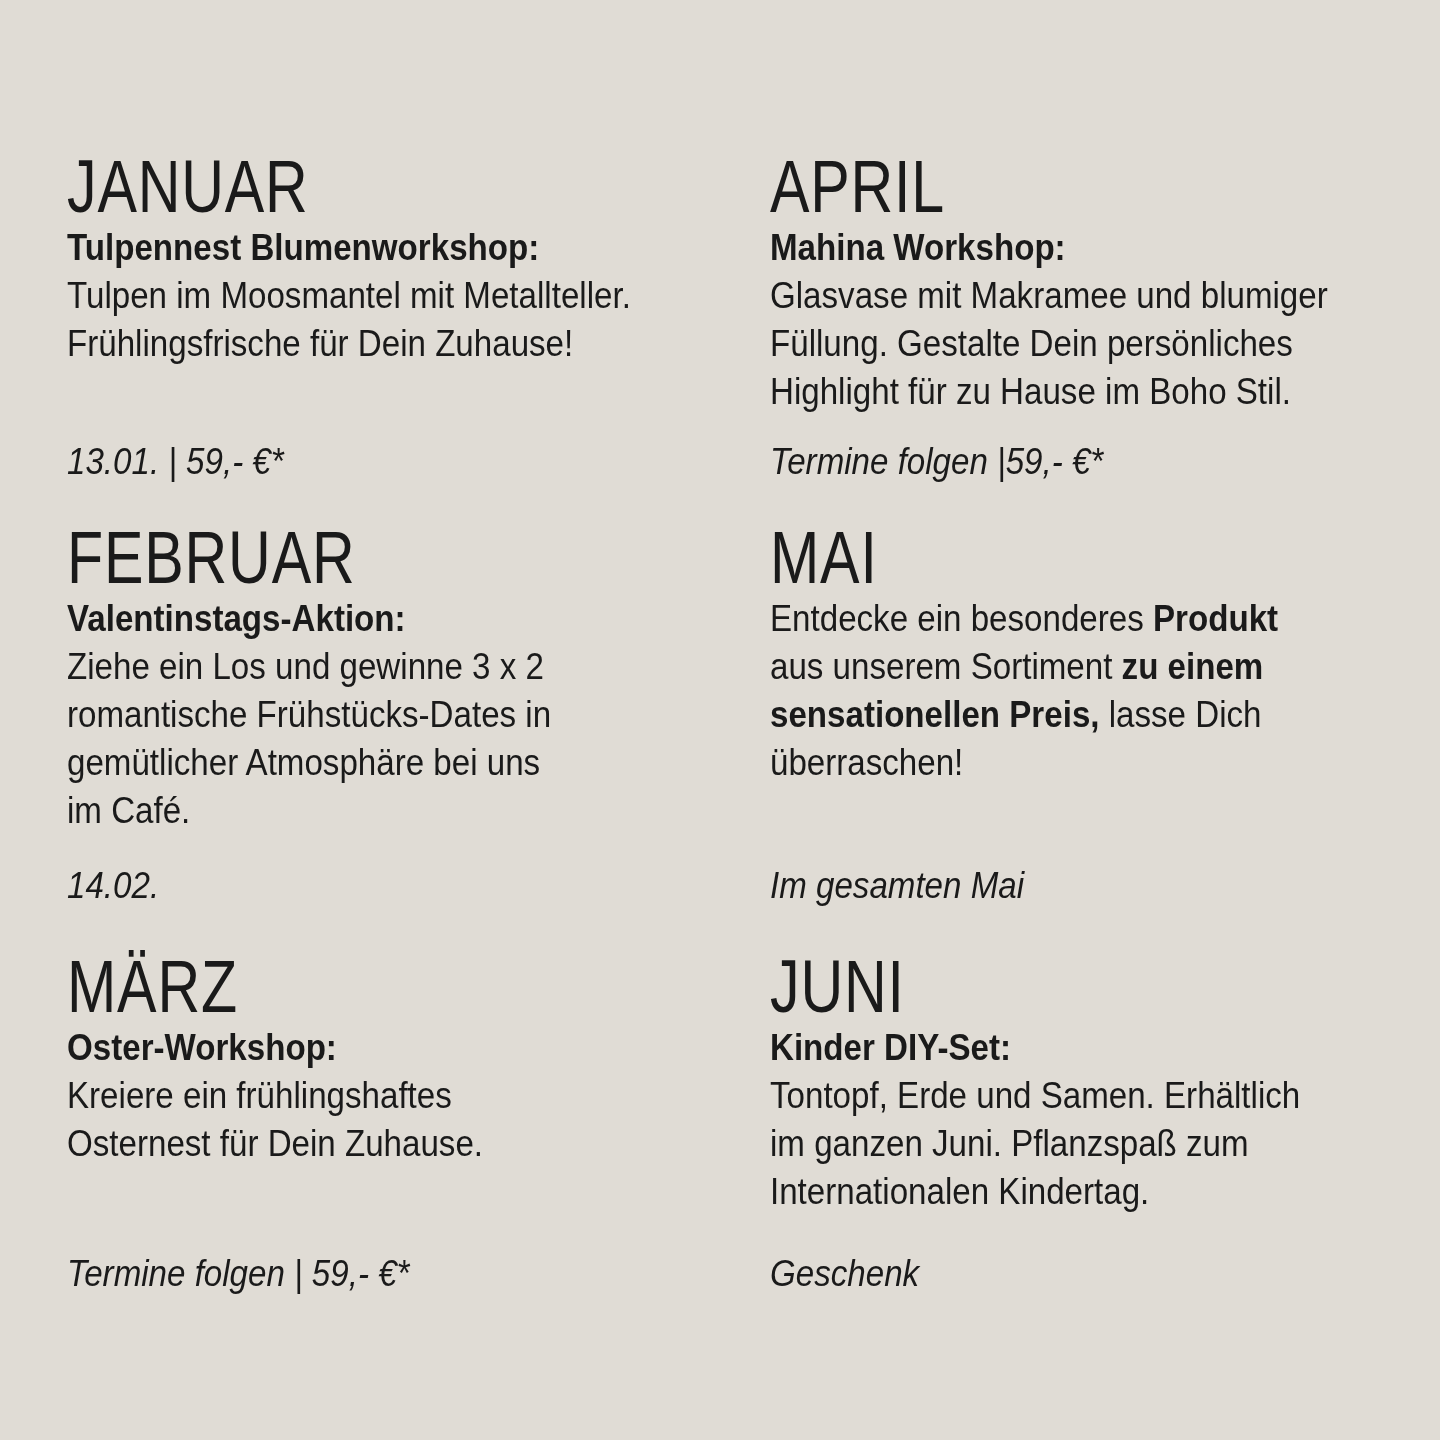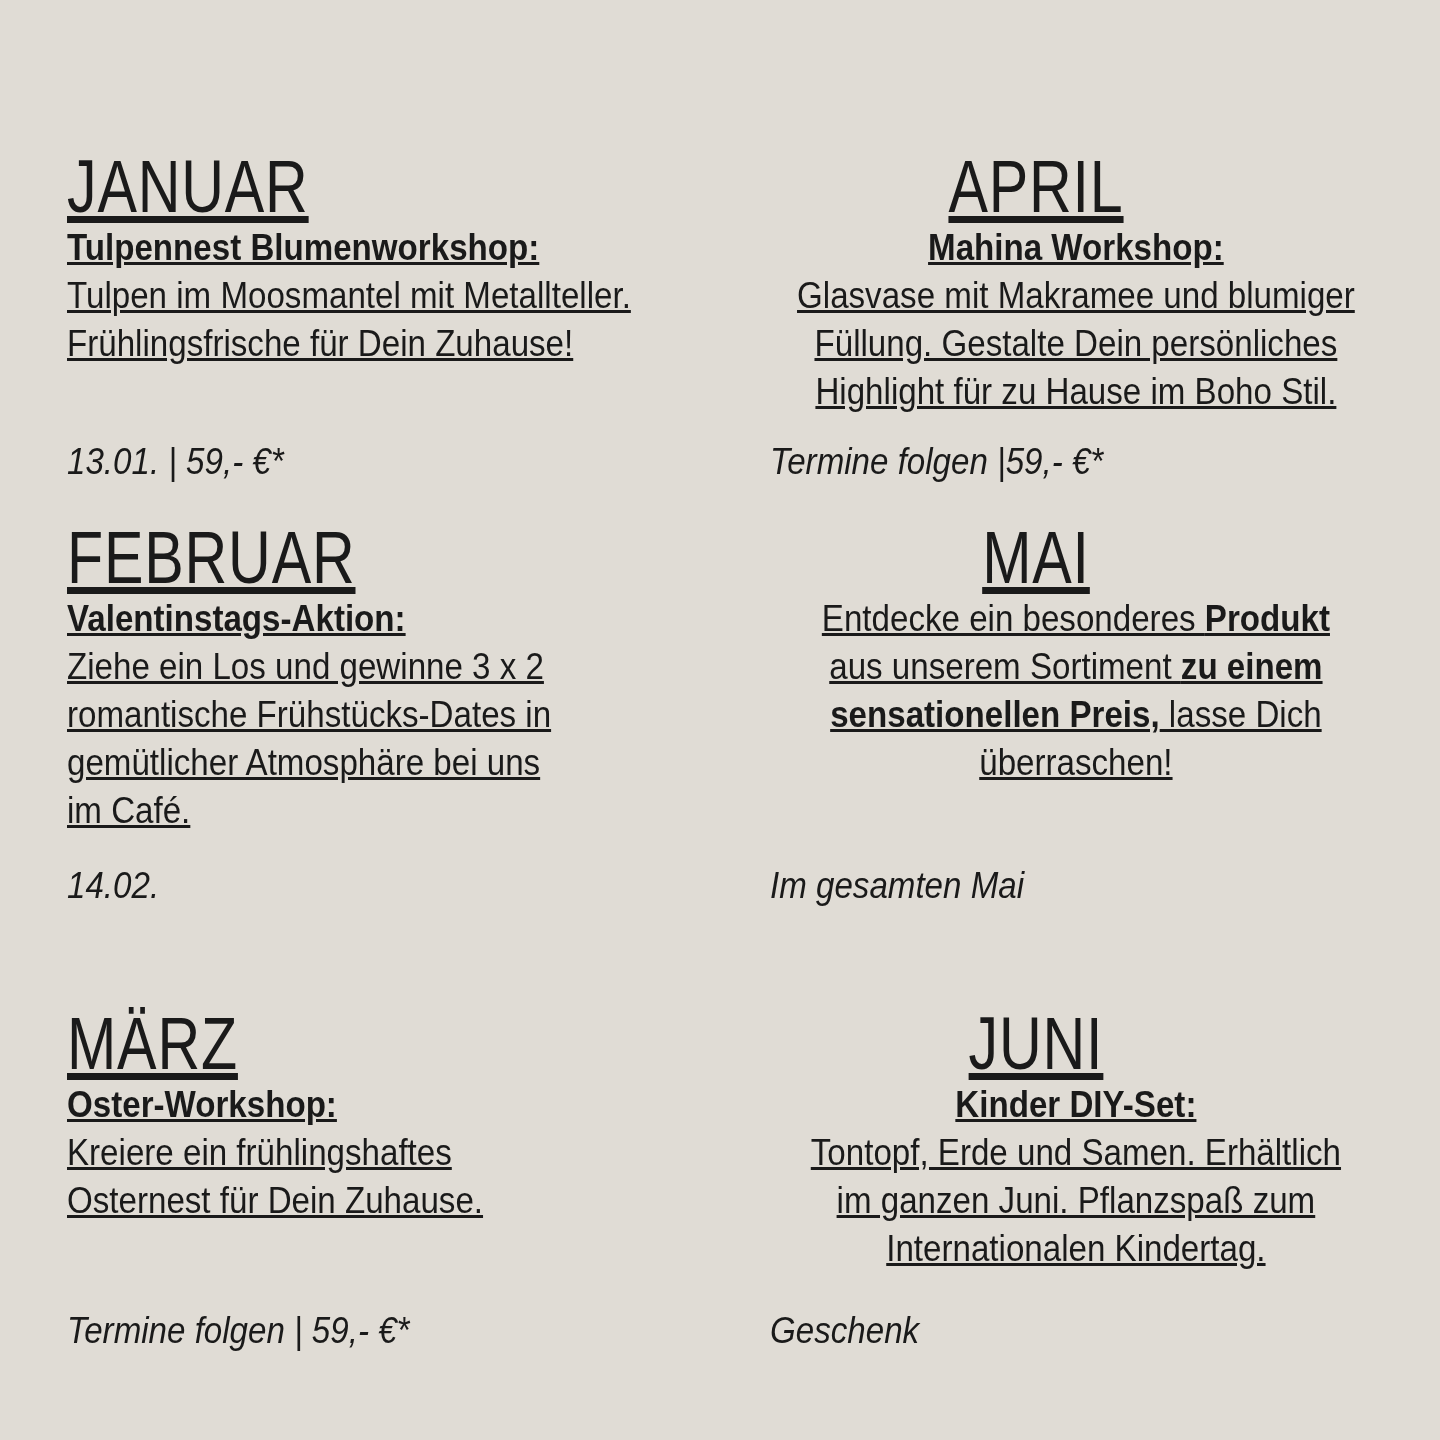--- a/index.html
+++ b/index.html
@@ -15,27 +15,26 @@
   .poster{
     position:relative;
     width:1440px;
     height:1440px;
     background:var(--bg);
     overflow:hidden;
   }
   .cell{
     position:absolute;
     width:665px;
-    text-decoration:underline;
   }
   .col1{left:67px;}
-  .col2{left:770px;text-align:center;}
+  .col2{left:770px;}
   .row1{top:150px;}
   .row2{top:521px;}
-  .row3{top:1007px;}
+  .row3{top:950px;}
 
   .h{
     margin:0;
     font-size:74px;
     line-height:74px;
     font-weight:400;
     letter-spacing:1px;
     transform:scaleX(0.80);
     transform-origin:0 0;
     white-space:nowrap;

